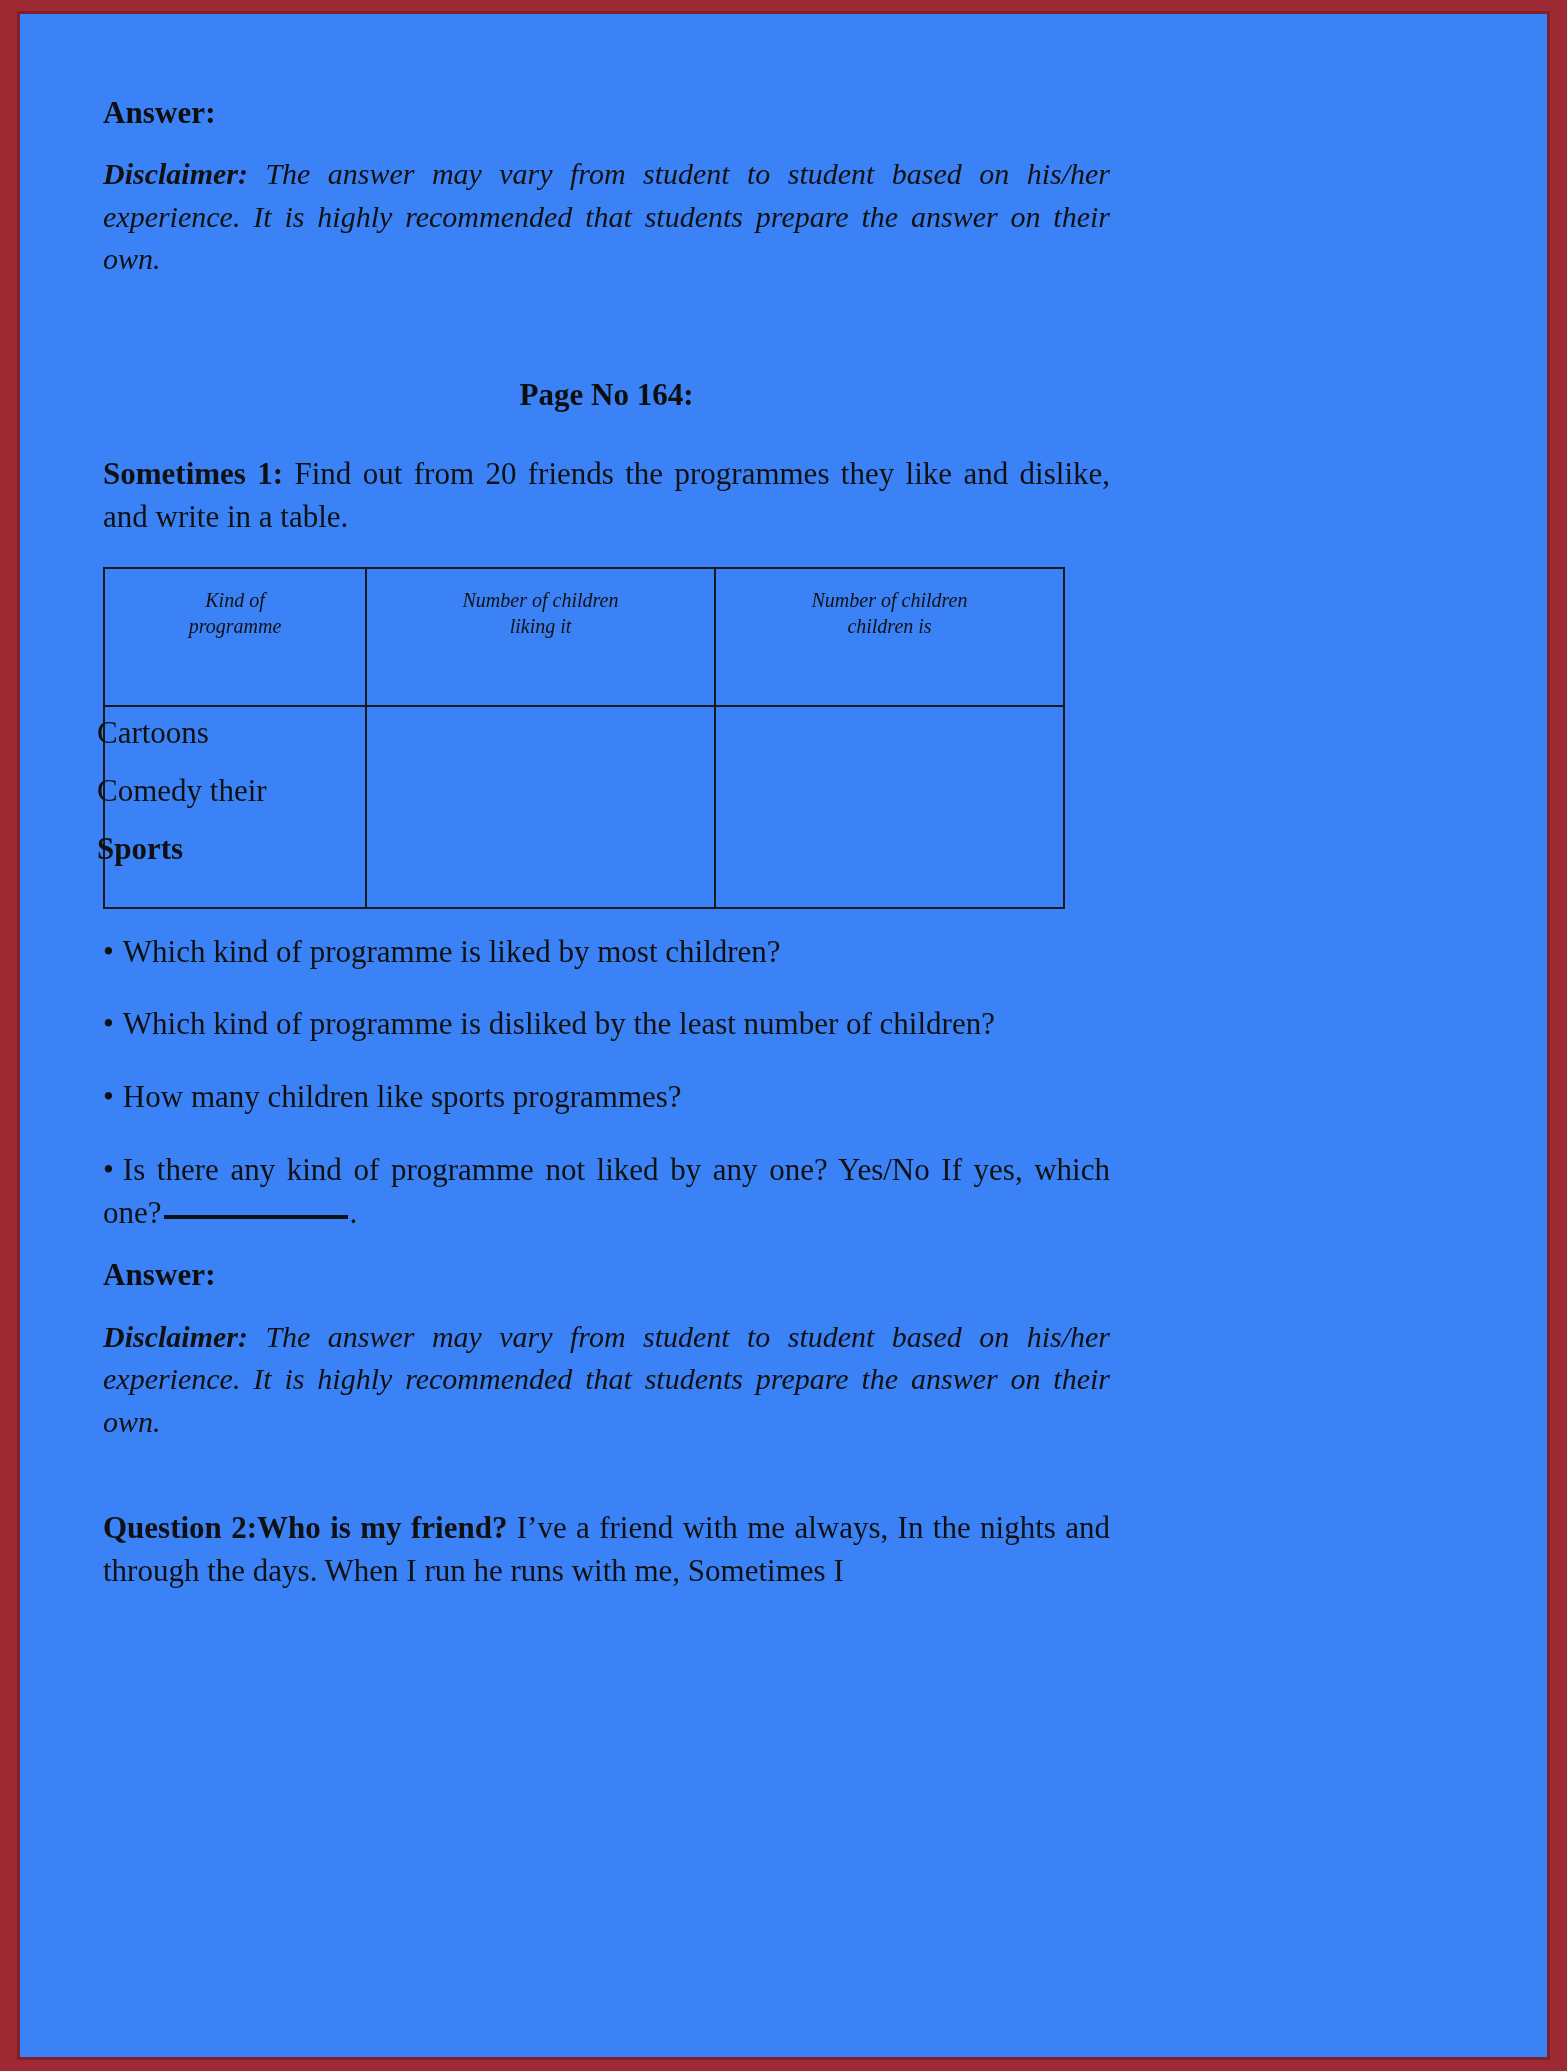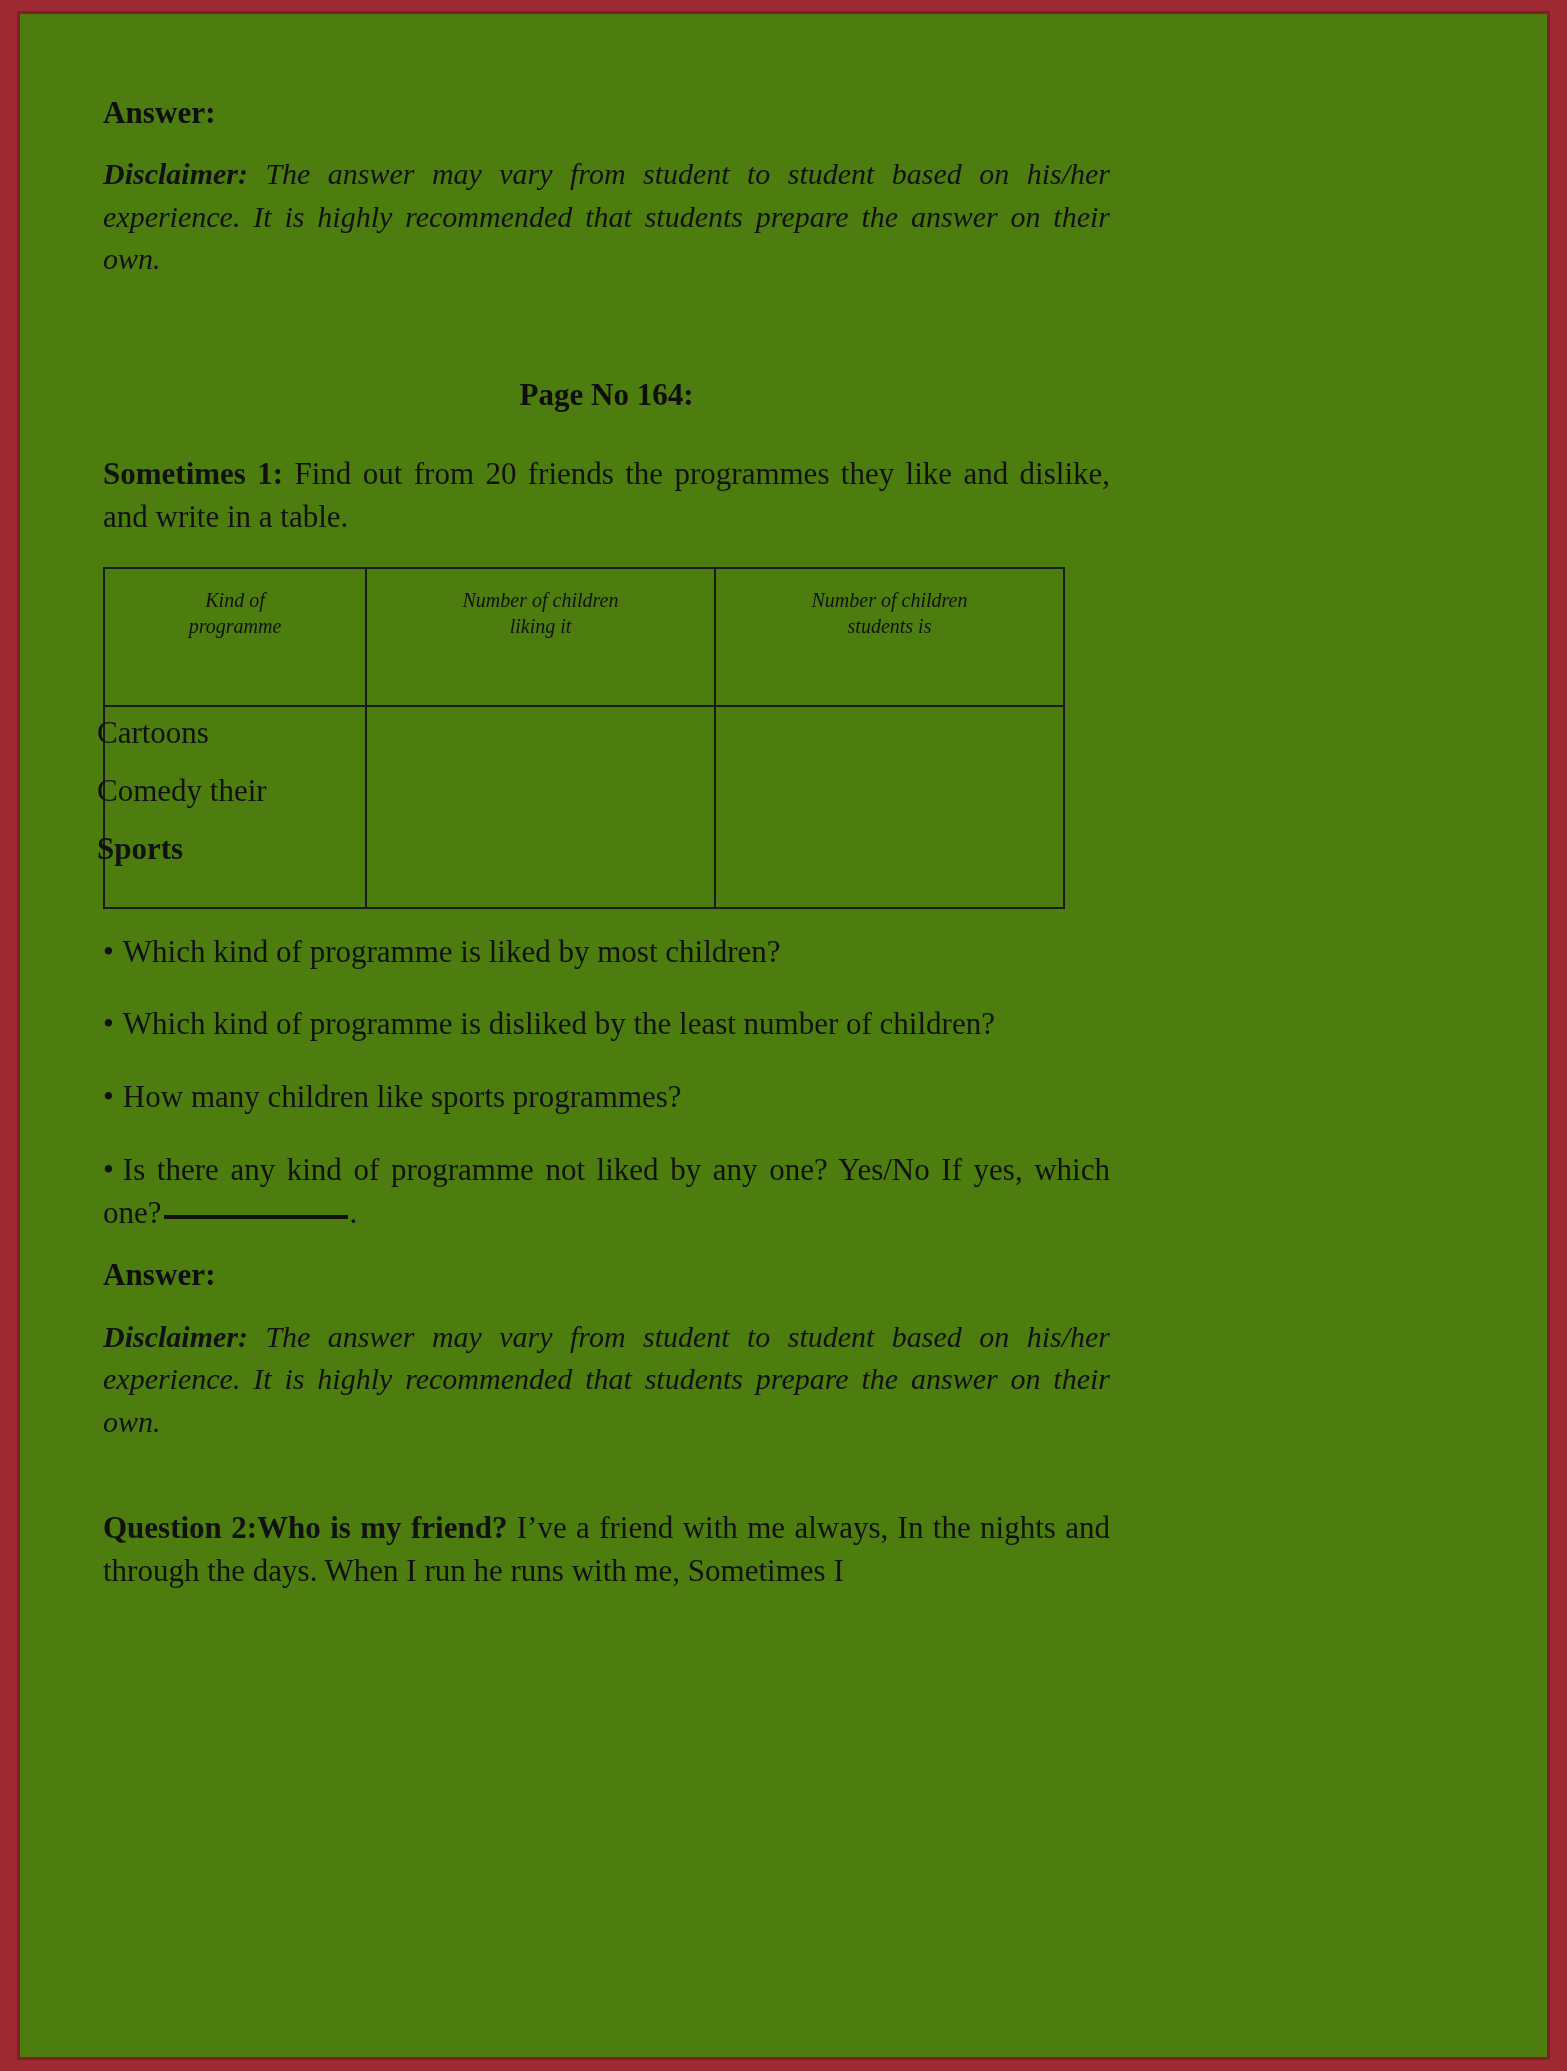--- a/index.html
+++ b/index.html
@@ -21,21 +21,21 @@
     top: 11px;
     width: 1533px;
     height: 2049px;
     border: 3px solid #7e1f29;
     background: #fdfdf7;
     box-sizing: border-box;
   }
   .page-surface {
     position: absolute;
     inset: 0;
-    background: #4d7c0f;
+    background: #3b82f6;
     overflow: hidden;
   }
 
   .content {
     position: absolute;
     left: 83px;
     top: 80px;
     width: 1007px;
   }
 
@@ -176,21 +176,21 @@
             <th class="col1">
               <div>Kind of</div>
               <div>programme</div>
             </th>
             <th class="col2">
               <div>Number of children</div>
               <div>liking it</div>
             </th>
             <th class="col3">
               <div>Number of children</div>
-              <div>students is</div>
+              <div>children is</div>
             </th>
           </tr>
         </thead>
         <tbody>
           <tr>
             <td class="body-cell">
               <ul class="prog-list">
                 <li>Cartoons</li>
                 <li>Comedy their</li>
                 <li>Sports</li>

